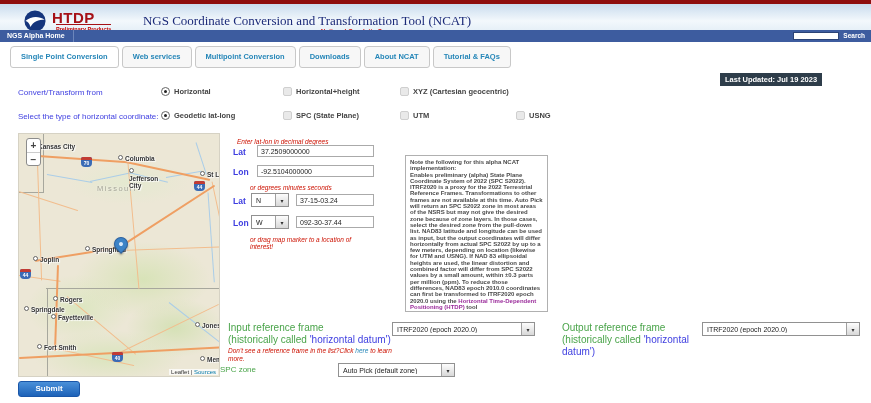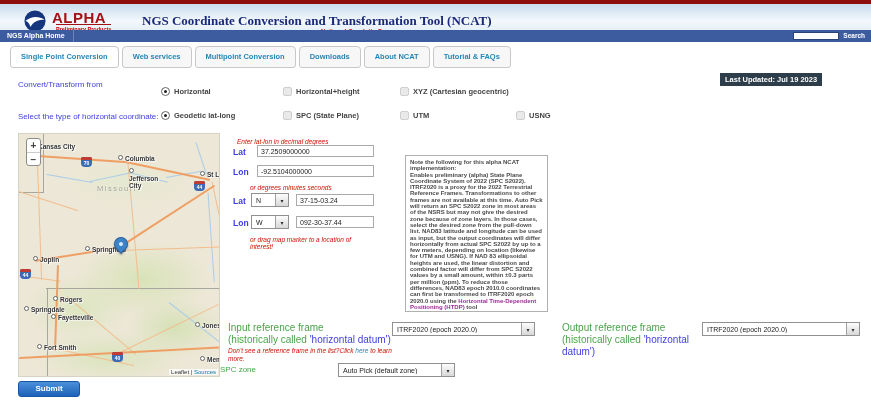--- a/index.html
+++ b/index.html
@@ -14,21 +14,21 @@
   .abs { position: absolute; }
 
   
   #topbar { left:0; top:0; width:871px; height:4px; background:#8e0e0e; }
   #header { left:0; top:4px; width:871px; height:26px;
     background: linear-gradient(#c9dcee, #f3f8fc 65%, #e6f0f8); }
   #noaa-logo { left:24px; top:6px; width:22px; height:22px; }
   #alpha { left:52px; top:5px; font-size:15px; font-weight:bold; color:#a61117; letter-spacing:0.5px; }
   #alpha-sub { left:56px; top:20px; font-size:5.5px; font-weight:bold; color:#c00000; border-top:1px solid #a61117; padding-top:1px; }
   #app-title { left:142px; top:9px; width:330px; text-align:center;
-    font-family:"Liberation Serif","DejaVu Serif",serif; font-size:13px; font-weight:bold; color:#1b2a78; white-space:nowrap; }
+    font-family:"Liberation Serif","DejaVu Serif",serif; font-size:13px; font-weight:normal; color:#1b2a78; white-space:nowrap; }
   #app-subtitle { left:280px; top:24px; width:160px; text-align:center; font-size:6.5px; font-weight:bold; color:#cc1111; }
 
   
   #navbar { left:0; top:30px; width:871px; height:12px; background:#3d5c9f; }
   #nav-home { position:absolute; left:5px; top:0; height:12px; line-height:12px; padding:0 8px 0 2px;
     color:#fff; font-size:7px; font-weight:bold; border-right:1px solid #6c86bb; }
   #nav-search-input { position:absolute; right:32px; top:2px; width:46px; height:8px; border:1px solid #2b4376; font-size:6px; padding:0 2px; }
   #nav-search-label { position:absolute; right:6px; top:0; height:12px; line-height:12px; color:#fff; font-size:6.5px; font-weight:bold; }
 
   
@@ -105,21 +105,21 @@
 </head>
 <body>
 
 <div id="topbar" class="abs"></div>
 
 <div id="header" class="abs">
   <svg id="noaa-logo" class="abs" viewBox="0 0 24 24">
     <circle cx="12" cy="12" r="11.5" fill="#15357c"></circle>
     <path d="M1.5 12 C8 6.5, 16 6.5, 22.5 10.5 C16 10.5, 10 12.5, 7 18.5 C6 14.5, 4 12.5, 1.5 12 Z" fill="#ffffff"></path>
   </svg>
-  <div id="alpha" class="abs">ALPHA</div>
+  <div id="alpha" class="abs">HTDP</div>
   <div id="alpha-sub" class="abs">Preliminary Products</div>
   <div id="app-title" class="abs">NGS Coordinate Conversion and Transformation Tool (NCAT)</div>
   <div id="app-subtitle" class="abs">National Geodetic Survey</div>
 </div>
 
 <div id="navbar" class="abs">
   <span id="nav-home">NGS Alpha Home</span>
   <input id="nav-search-input" value="" style="">
   <span id="nav-search-label">Search</span>
 </div>
@@ -128,21 +128,21 @@
   <div class="tab active">Single Point Conversion</div>
   <div class="tab">Web services</div>
   <div class="tab">Multipoint Conversion</div>
   <div class="tab">Downloads</div>
   <div class="tab">About NCAT</div>
   <div class="tab">Tutorial &amp; FAQs</div>
 </div>
 
 <div id="last-updated" class="abs">Last Updated: Jul 19 2023</div>
 
-<div class="abs blue-label" style="left:18px;top:80px">Convert/Transform from</div>
+<div class="abs blue-label" style="left:18px;top:88px">Convert/Transform from</div>
 <div class="abs opt" style="left:161px;top:87px">
   <span class="radio-on"></span>
   <span>Horizontal</span>
 </div>
 <div class="abs opt" style="left:283px;top:87px">
   <span class="check-off"></span>
   <span>Horizontal+height</span>
 </div>
 <div class="abs opt" style="left:400px;top:87px">
   <span class="check-off"></span>

